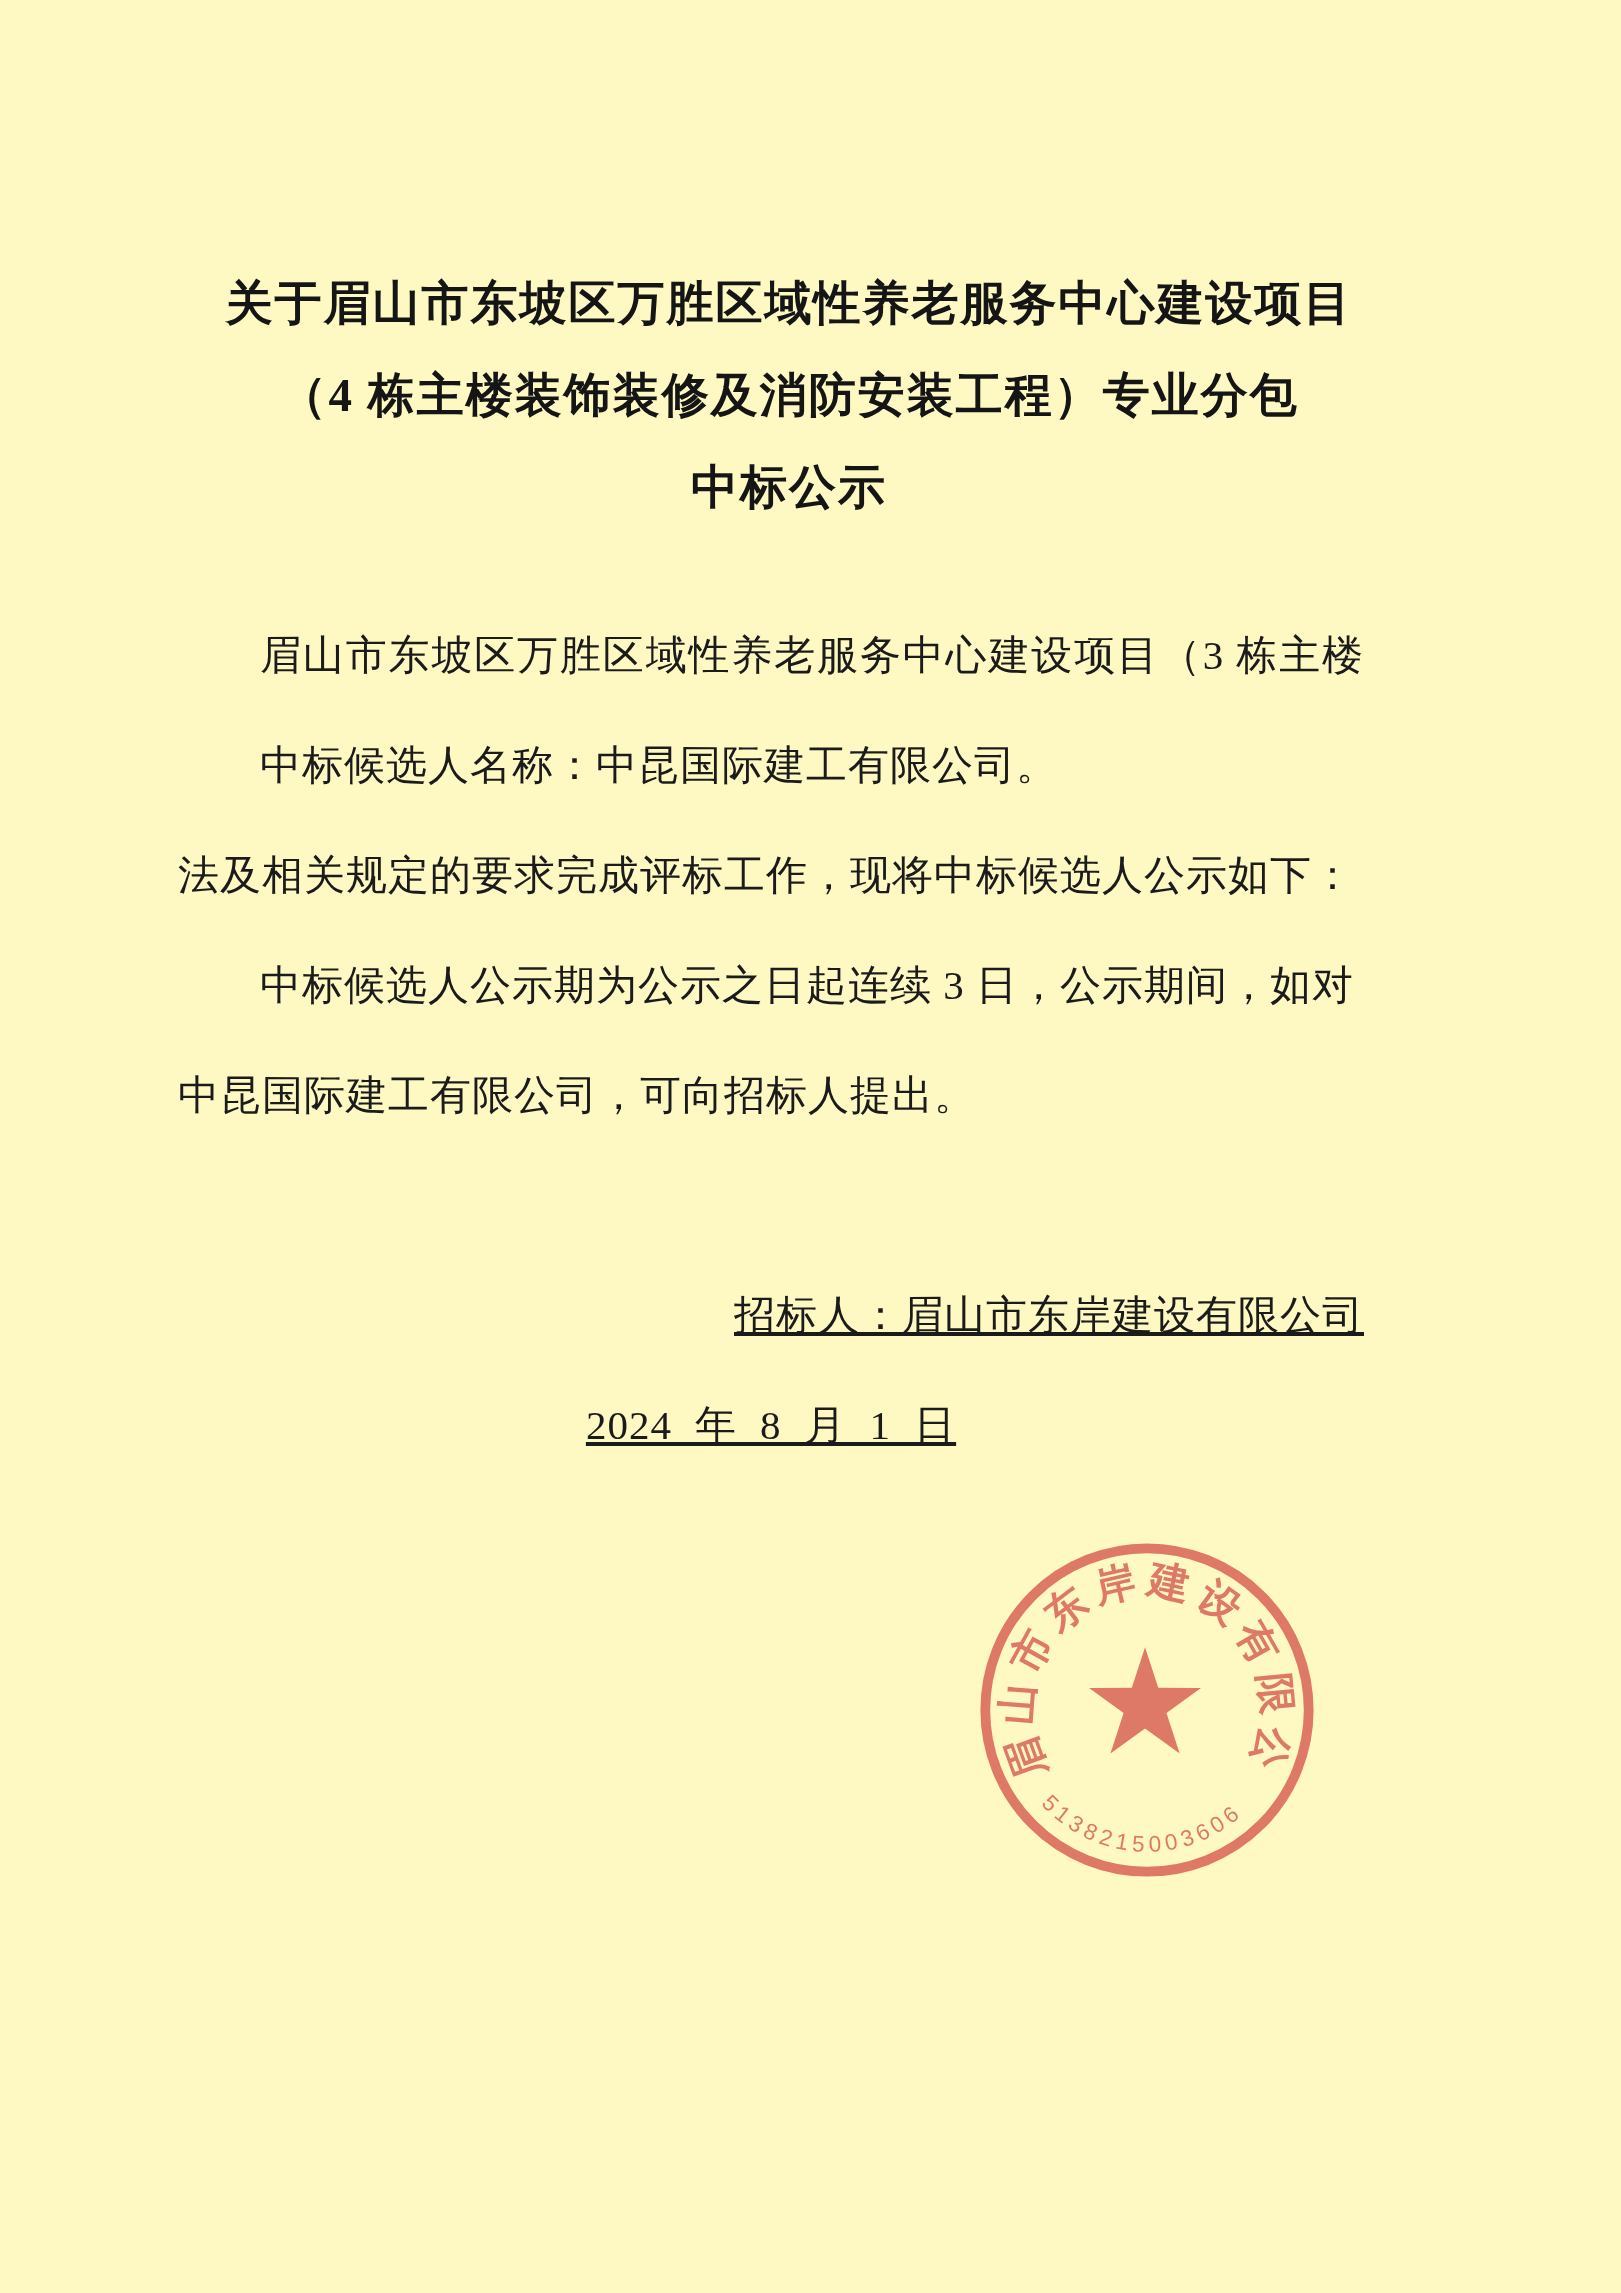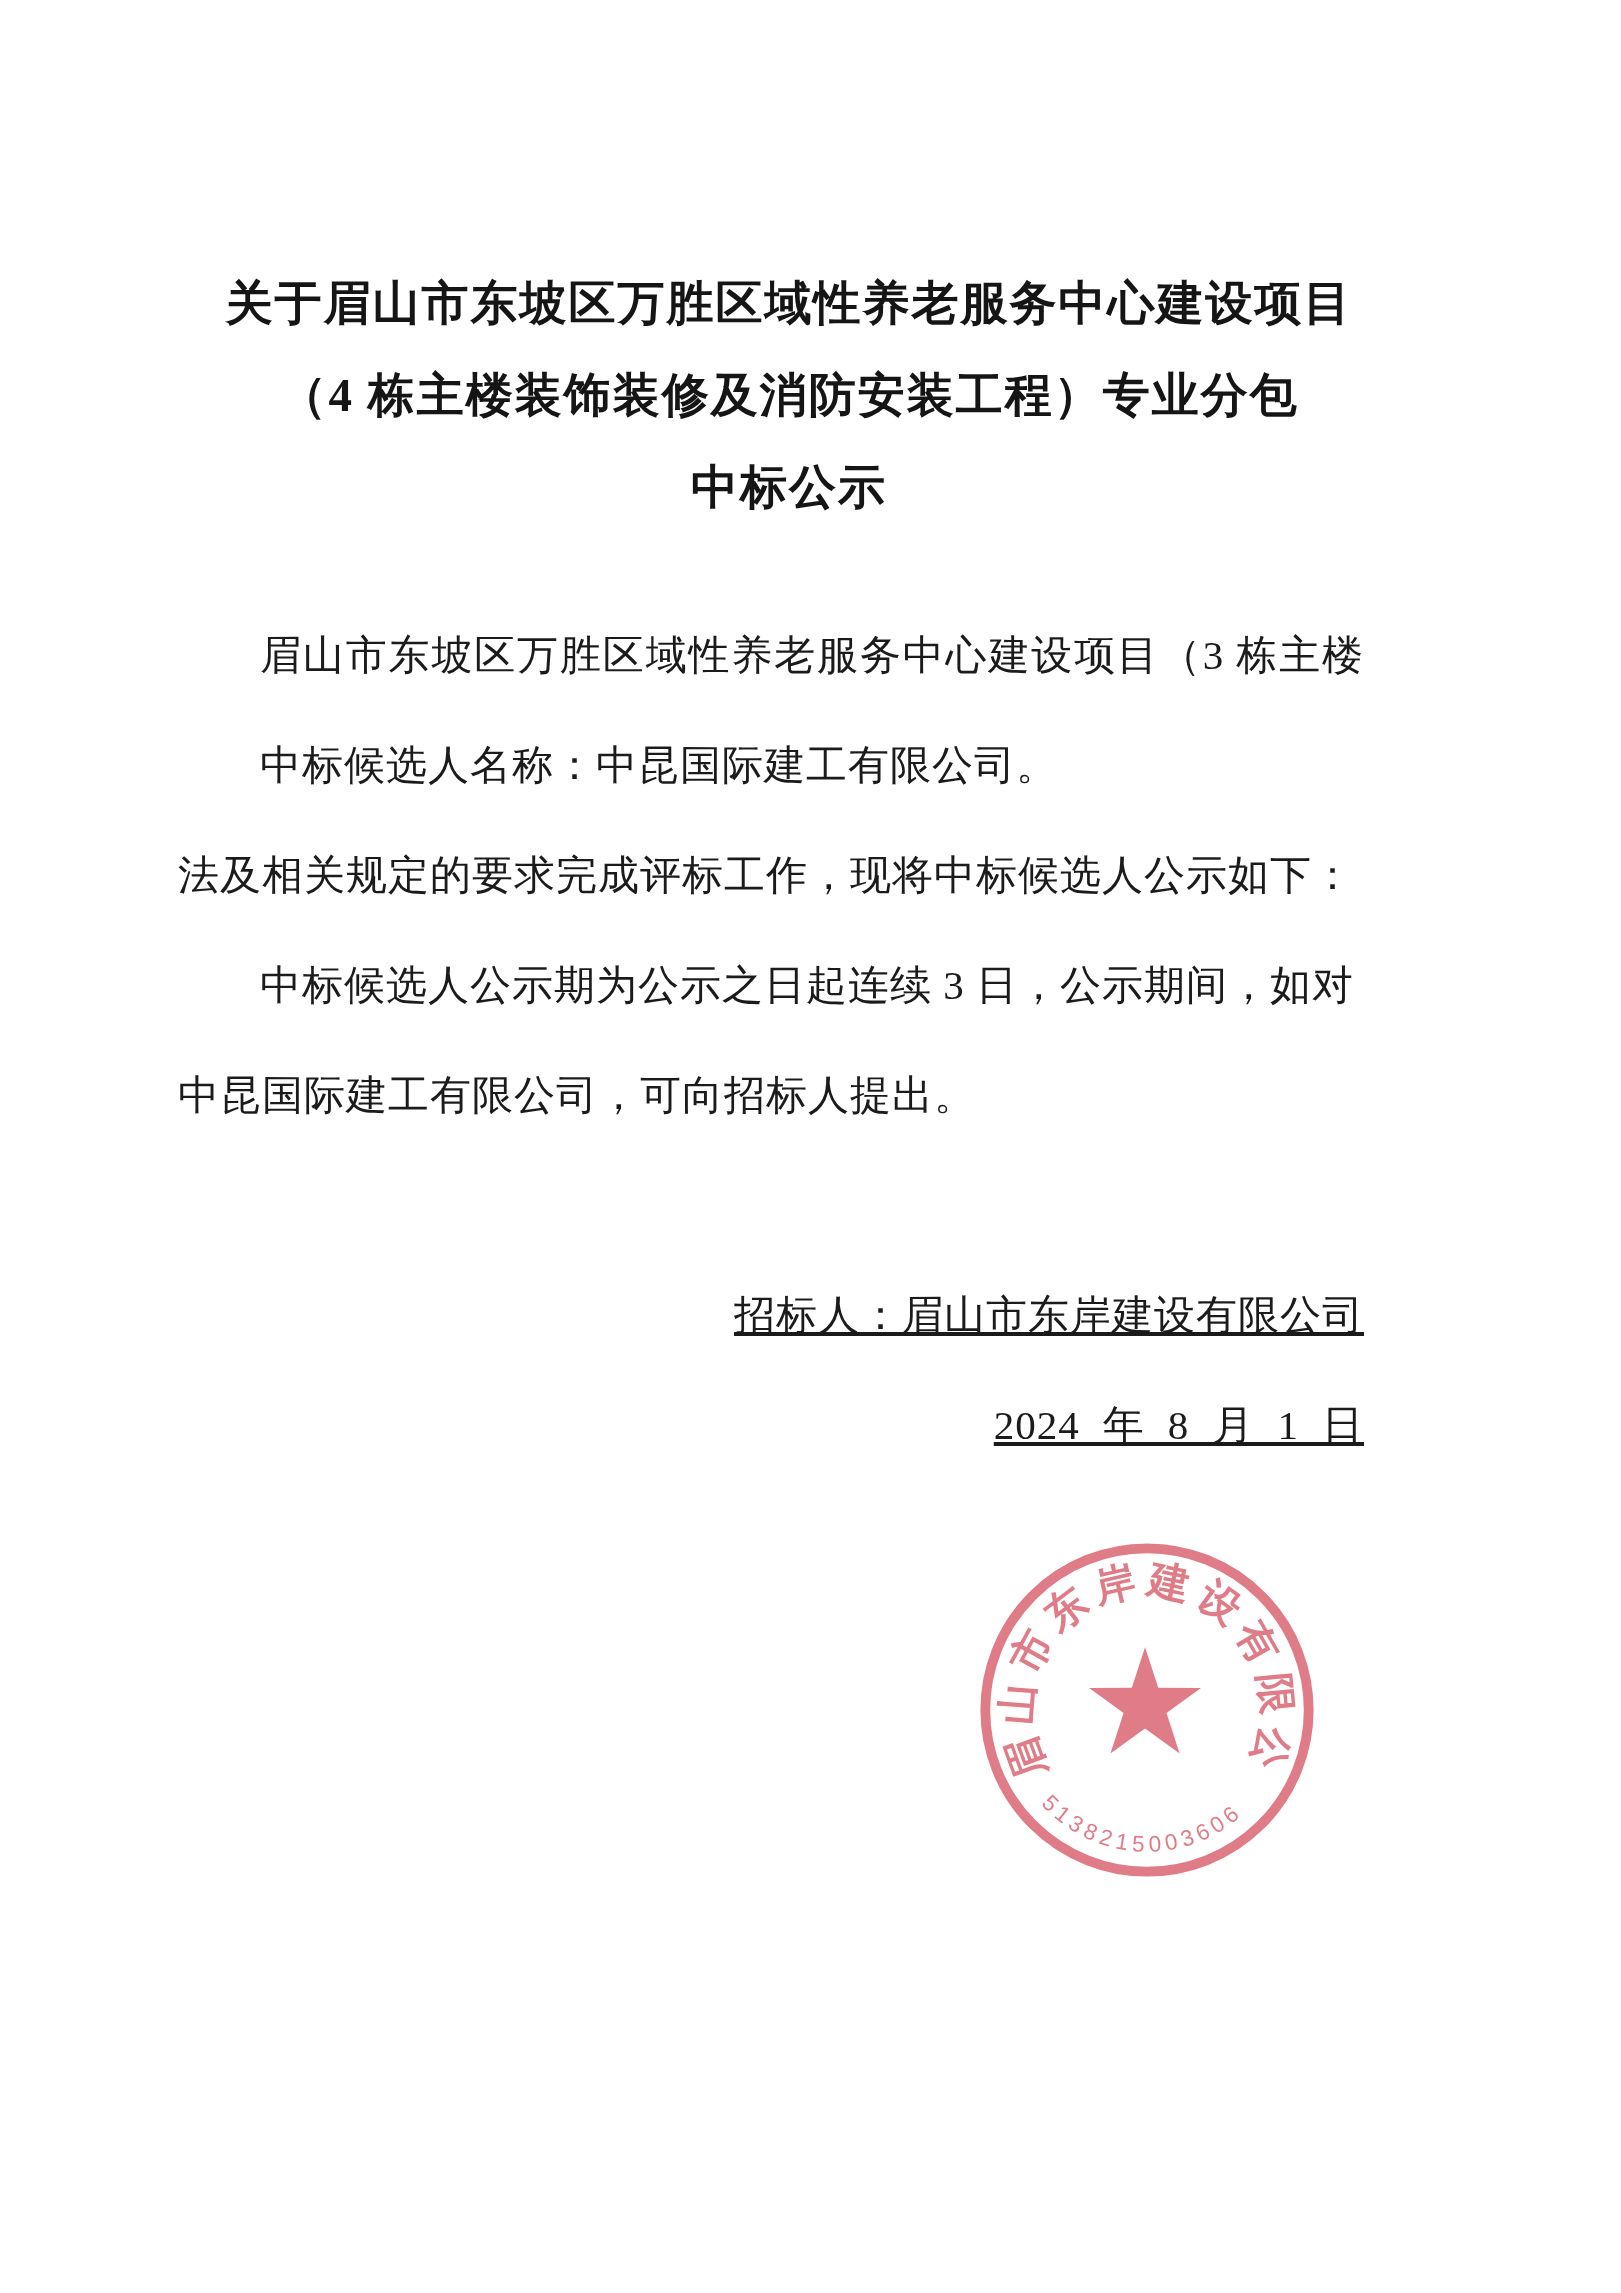--- a/index.html
+++ b/index.html
@@ -1,20 +1,20 @@
 <!DOCTYPE html>
 <html><head>
 <meta charset="utf-8">
 <style>
   html,body { margin:0; padding:0; background:#9c9c9c; }
   .page {
     position:relative;
     width:1621px; height:2294px;
     margin:0 auto;
-    background:#ffffff;
+    background:#fef9c3;
     font-family:"Liberation Serif","DejaVu Serif",serif;
     color:#1b1b1b;
     overflow:hidden;
   }
   .title {
     position:absolute;
     top:257px; left:0;
     width:1578px;
     text-align:center;
     font-weight:bold;
@@ -29,21 +29,21 @@
     width:1186px;
     font-size:41px;
     line-height:110px;
     letter-spacing:1px;
   }
   .line { min-height:110px; }
   .indent { text-indent:82px; }
   .justify { text-align:justify; text-align-last:justify; }
   .gap { margin-top:110px; }
   .right { text-align:right;text-decoration:underline; }
-  .date { word-spacing:11.8px; }
+  .date { word-spacing:11.8px;text-align:center; }
   .seal {
     position:absolute;
     left:951px; top:1514px;
     width:392px; height:392px;
     mix-blend-mode:multiply;
     opacity:0.82;
     color:#d95f6c;
     pointer-events:none;
   }
 </style>

